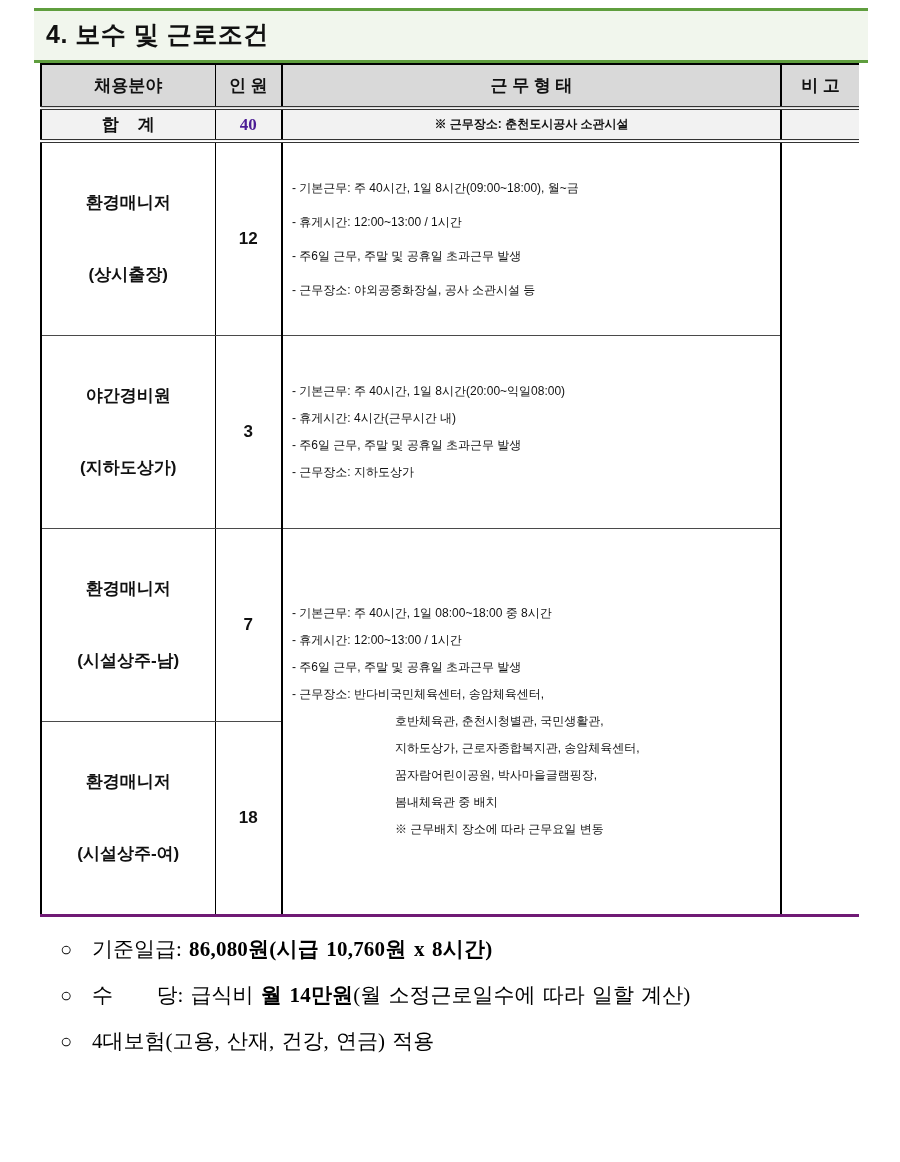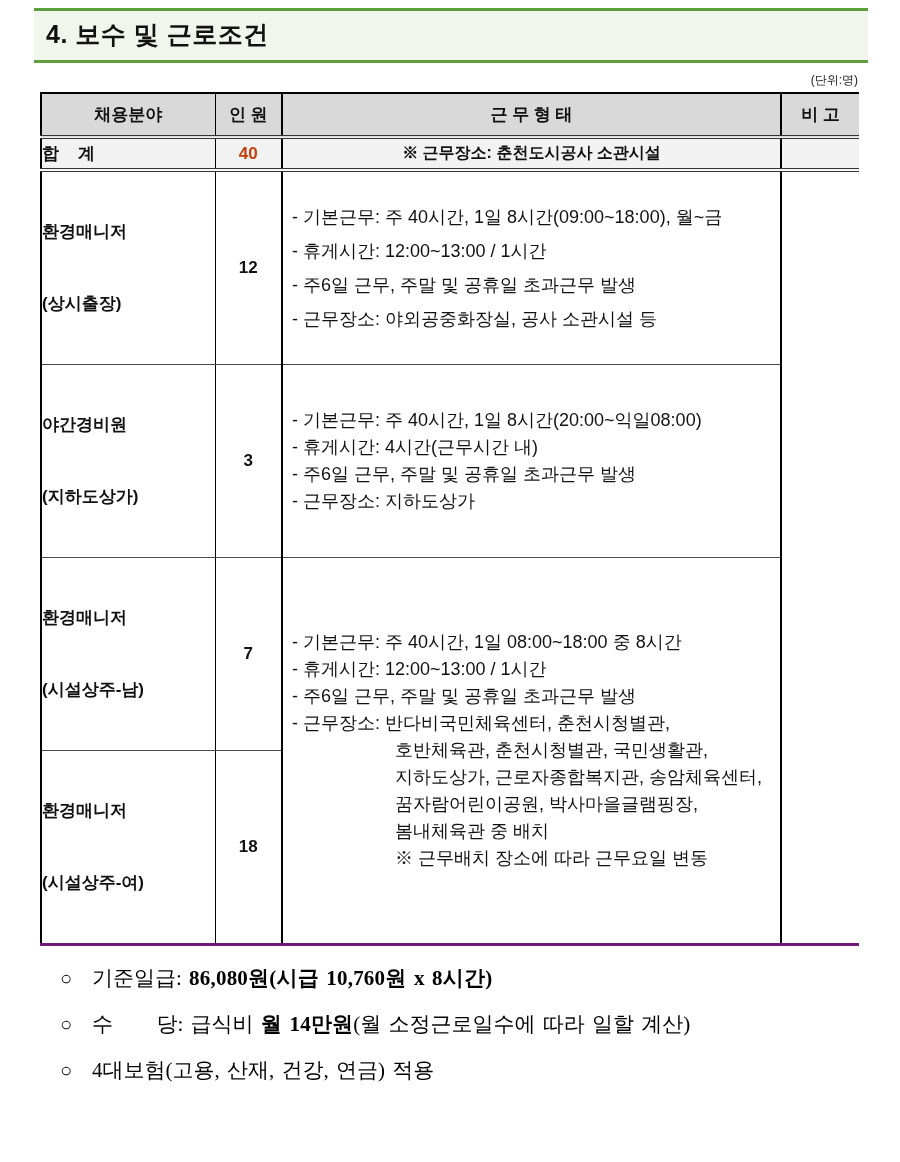--- a/index.html
+++ b/index.html
@@ -40,25 +40,25 @@
   tr.hdr { height:44px; }
   tr.hdr th {
     background:#d9d9d9; font-size:17px; font-weight:bold; text-align:center;
     border-bottom:4px double #333; white-space:pre-wrap;
   }
   tr.total { height:33px; }
   tr.total td { background:#f2f2f2; border-bottom:4px double #333; font-weight:bold; }
   .bcol1 { border-right:1px solid #000; }
   .bcol2 { border-right:2px solid #000; }
   .bcol3 { border-right:2px solid #000; }
-  td.name { font-weight:bold; font-size:17px; line-height:24px; white-space:pre-wrap; }
+  td.name { text-align:center; font-weight:bold; font-size:17px; line-height:24px; white-space:pre-wrap; }
   td.cnt  { text-align:center; font-weight:bold; font-size:17px; }
-  td.blue { color:#c2410c; }
-  td.note { text-align:center; font-size:16px; white-space:pre-wrap; }
-  td.details { font-size:18px; padding:6px 12px 6px 9px; }
+  td.blue { color:#4c1d95;font-family:Liberation Serif, serif; }
+  td.note { text-align:center; font-size:12px; white-space:pre-wrap; }
+  td.details { font-size:12px; padding:6px 12px 6px 9px; }
   td.details .ln { line-height:27px; white-space:pre-wrap; }
   tr.r1 td.details .ln { line-height:34px; }
   td.details .ind { padding-left:103px; }
   tr.r1 { height:145px; } tr.r2 { height:110px; } tr.r3 { height:95px; } tr.r4 { height:152px; }
   tr.r1 td.sep, tr.r2 td.sep, tr.r3 td.sep { border-bottom:1px solid #4a4a4a; }
   td.remarks { background:#ffffff; }
 
   
   .pay { font-family:"Liberation Serif", serif; color:#000; }
   .pay-heading { margin-top:25px; }
@@ -73,21 +73,20 @@
 </head>
 <body>
 
 <div class="page">
 
   <div class="title-band">
     <span class="t">4. 보수 및 근로조건</span>
   </div>
 
 
-  <div class="unit-note">(단위:명)</div>
 
   <table>
     <colgroup>
         <col class="c1">
         <col class="c2">
         <col class="c3">
         <col class="c4">
       </colgroup>
 
     <tbody>
@@ -137,21 +136,21 @@
     <tr class="r3">
       <td class="name bcol1 sep">
         <div>환경매니저</div>
         <div>(시설상주-남)</div>
       </td>
       <td class="cnt bcol2 sep">7</td>
       <td class="details bcol3" rowspan="2">
         <div class="ln">- 기본근무: 주 40시간, 1일 08:00~18:00 중 8시간</div>
         <div class="ln">- 휴게시간: 12:00~13:00 / 1시간</div>
         <div class="ln">- 주6일 근무, 주말 및 공휴일 초과근무 발생</div>
-        <div class="ln">- 근무장소: 반다비국민체육센터, 춘천시청별관,</div>
+        <div class="ln">- 근무장소: 반다비국민체육센터, 송암체육센터,</div>
         <div class="ln ind">호반체육관, 춘천시청별관, 국민생활관,</div>
         <div class="ln ind">지하도상가, 근로자종합복지관, 송암체육센터,</div>
         <div class="ln ind">꿈자람어린이공원, 박사마을글램핑장,</div>
         <div class="ln ind">봄내체육관 중 배치</div>
         <div class="ln ind">※ 근무배치 장소에 따라 근무요일 변동</div>
       </td>
     </tr>
 
     <tr class="r4">
       <td class="name bcol1">

